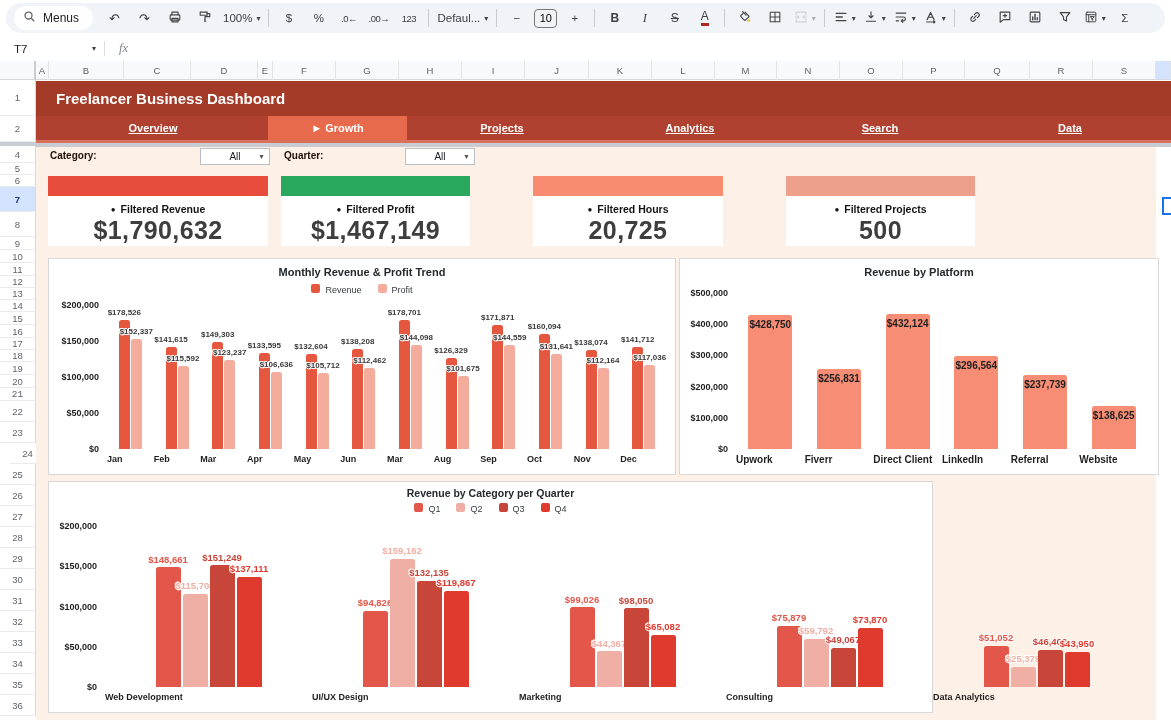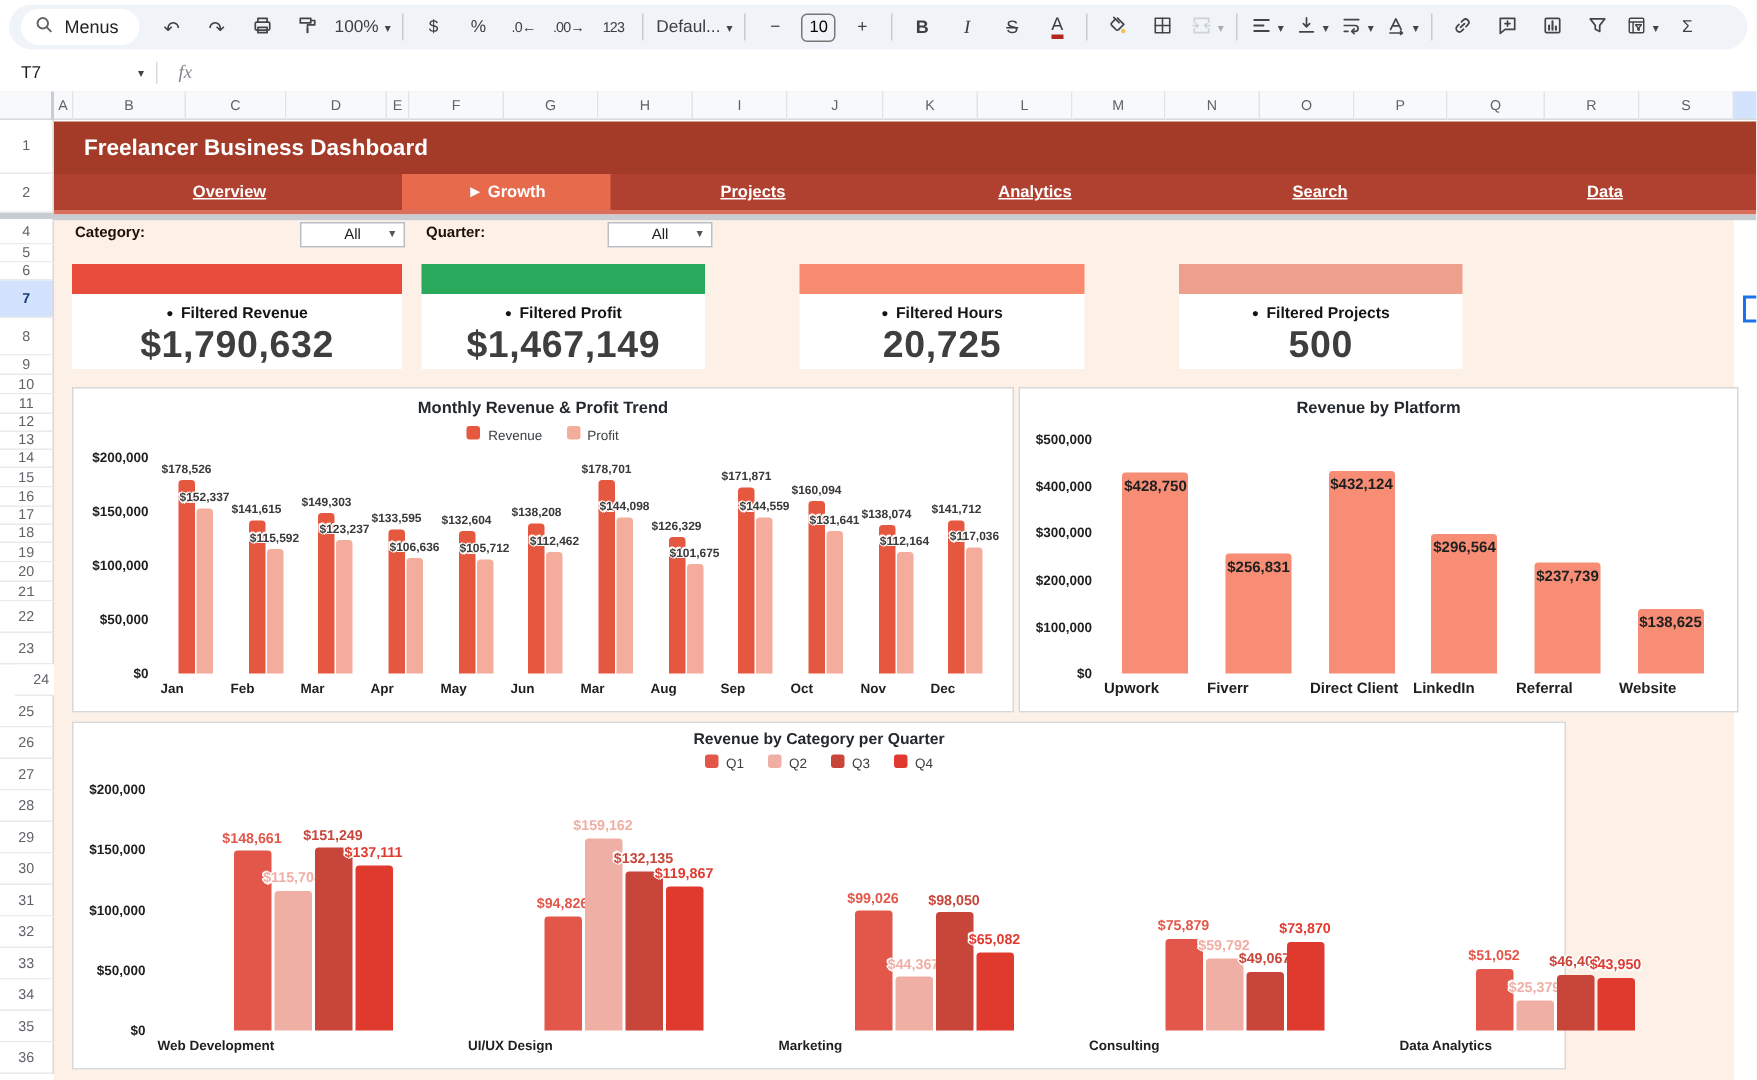--- a/index.html
+++ b/index.html
@@ -60,21 +60,21 @@
        display:flex;align-items:center;justify-content:center;box-sizing:border-box;cursor:pointer}
   .fdd .ddchev{position:absolute;right:4px;font-size:7px;color:#555}
   .kpi-bar{position:absolute;top:96px;height:20px}
   .kpi-body{position:absolute;top:116px;height:50px;background:#fff;text-align:center}
   .kpi-label{margin-top:7px;font-size:10.5px;font-weight:700;color:#141414}
   .kdot{font-size:8px;margin-right:5px;vertical-align:1px}
   .kpi-value{font-size:25px;font-weight:700;color:#3E3E3E;margin-top:1px;letter-spacing:.4px}
   .chartbox{position:absolute;background:#fff;border:1px solid #D8D8D8;box-sizing:border-box}
   #chart1{left:12px;top:178px;width:628px;height:217px}
   #chart2{left:643px;top:178px;width:480px;height:217px}
-  #chart3{left:12px;top:401px;width:996px;height:232px}
+  #chart3{left:12px;top:401px;width:885px;height:232px}
   .ct-title{position:absolute;width:100%;text-align:center;font-weight:700;color:#24292E}
   .ct-legend{position:absolute;width:100%;display:flex;justify-content:center;gap:16px;font-size:9px;
              color:#3C4043;align-items:flex-start}
   .lg-sw{width:9px;height:9px;border-radius:2px;display:inline-block;margin-right:5px}
   .ct-tick{position:absolute;text-align:right;font-size:9px;font-weight:700;color:#1F1F1F;white-space:nowrap}
   .ct-bar{position:absolute;border-radius:2.5px 2.5px 0 0}
   .ct-cat{position:absolute;text-align:left;font-weight:700;color:#1F1F1F;white-space:nowrap}
   .ct-lbl{position:absolute;text-align:center;font-weight:700;white-space:nowrap}
   .halo{text-shadow:-1px 0 #fff,1px 0 #fff,0 -1px #fff,0 1px #fff,1px 1px #fff,-1px -1px #fff}
   #selbox{position:absolute;left:1126px;top:117px;width:12px;height:14px;border:2px solid #1A73E8}

